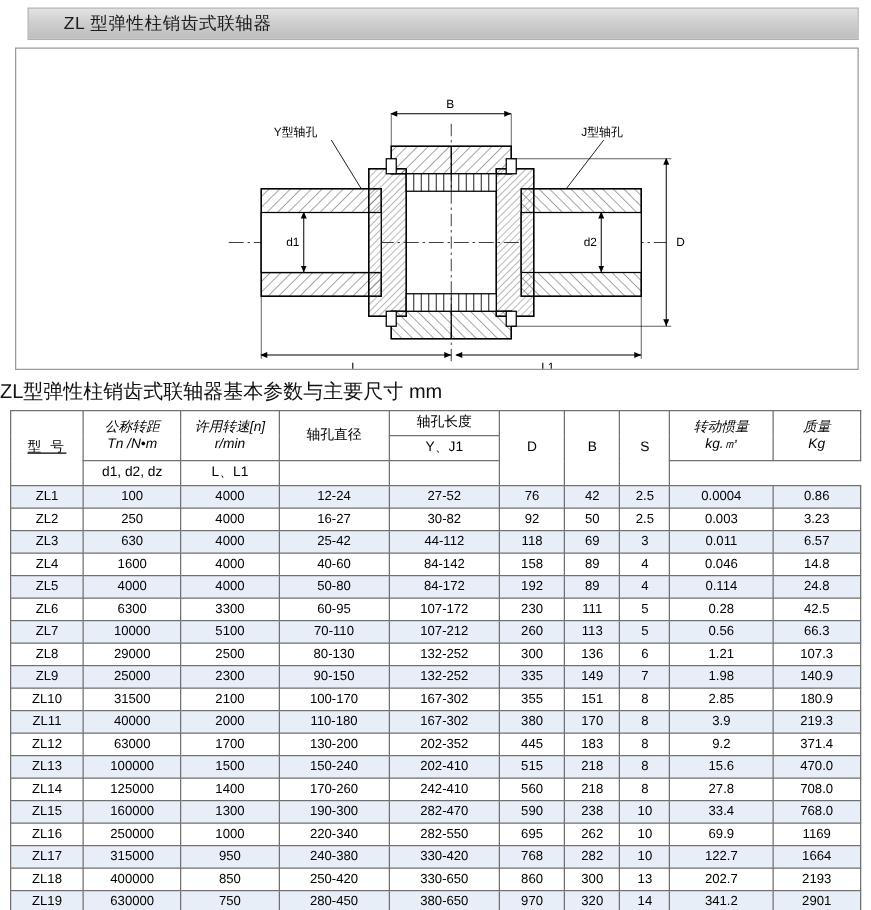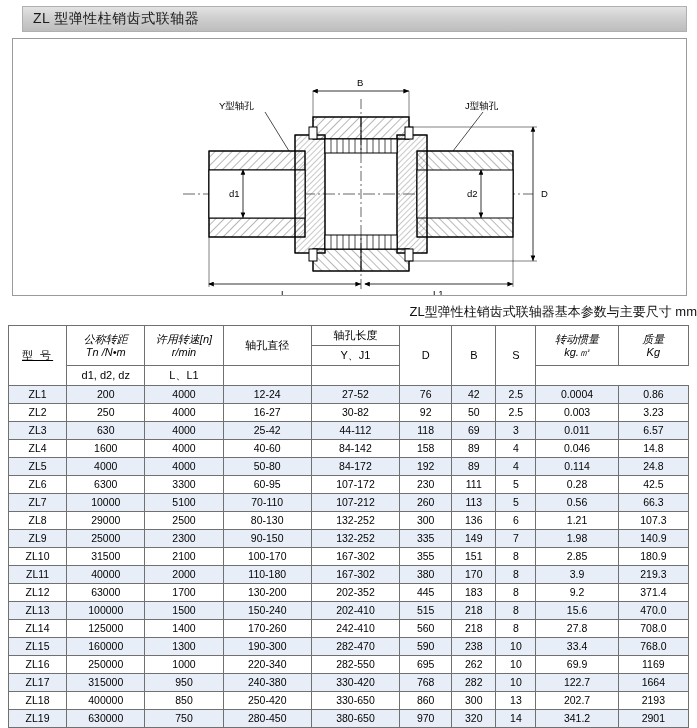--- a/index.html
+++ b/index.html
@@ -16,21 +16,21 @@
     overflow: hidden;
   }
   
   .title-bar {
     margin: 6px 10px 0 22px;
     height: 26px;
     background: linear-gradient(to bottom, #e3e3e3 0%, #cfcfcf 45%, #bdbdbd 100%);
     border: 1px solid #b0b0b0;
     display: flex;
     align-items: center;
-    padding-left: 10px;
+    padding-left: 28px;
     box-sizing: border-box;
   }
   .title-bar .t {
     font-size: 14px;
     color: #1a1a1a;
     letter-spacing: 0.5px;
     font-weight: normal;
   }
   
   .drawing-box {
@@ -38,22 +38,22 @@
     height: 258px;
     border: 1px solid #9a9a9a;
     background: #ffffff;
     position: relative;
     box-sizing: border-box;
   }
   .drawing-box svg { display: block; }
 
   
   .table-caption {
-    text-align: right;
-    font-size: 13px;
+    text-align: left;
+    font-size: 16px;
     color: #111;
     margin: 7px 0 4px 0;
   }
 
   
   .tbl-wrap {
     margin: 0 8px 0 8px;
   }
   table.spec {
     border-collapse: collapse;
@@ -261,21 +261,21 @@
         <tr>
           <td>d1, d2, dz</td>
           <td>L、L1</td>
           <td></td>
           <td></td>
         </tr>
       </thead>
       <tbody>
         <tr class="row-odd">
           <td class="model-cell">ZL1</td>
-          <td>200</td>
+          <td>100</td>
           <td>4000</td>
           <td>12-24</td>
           <td>27-52</td>
           <td>76</td>
           <td>42</td>
           <td>2.5</td>
           <td>0.0004</td>
           <td>0.86</td>
         </tr>
         <tr class="row-even">

